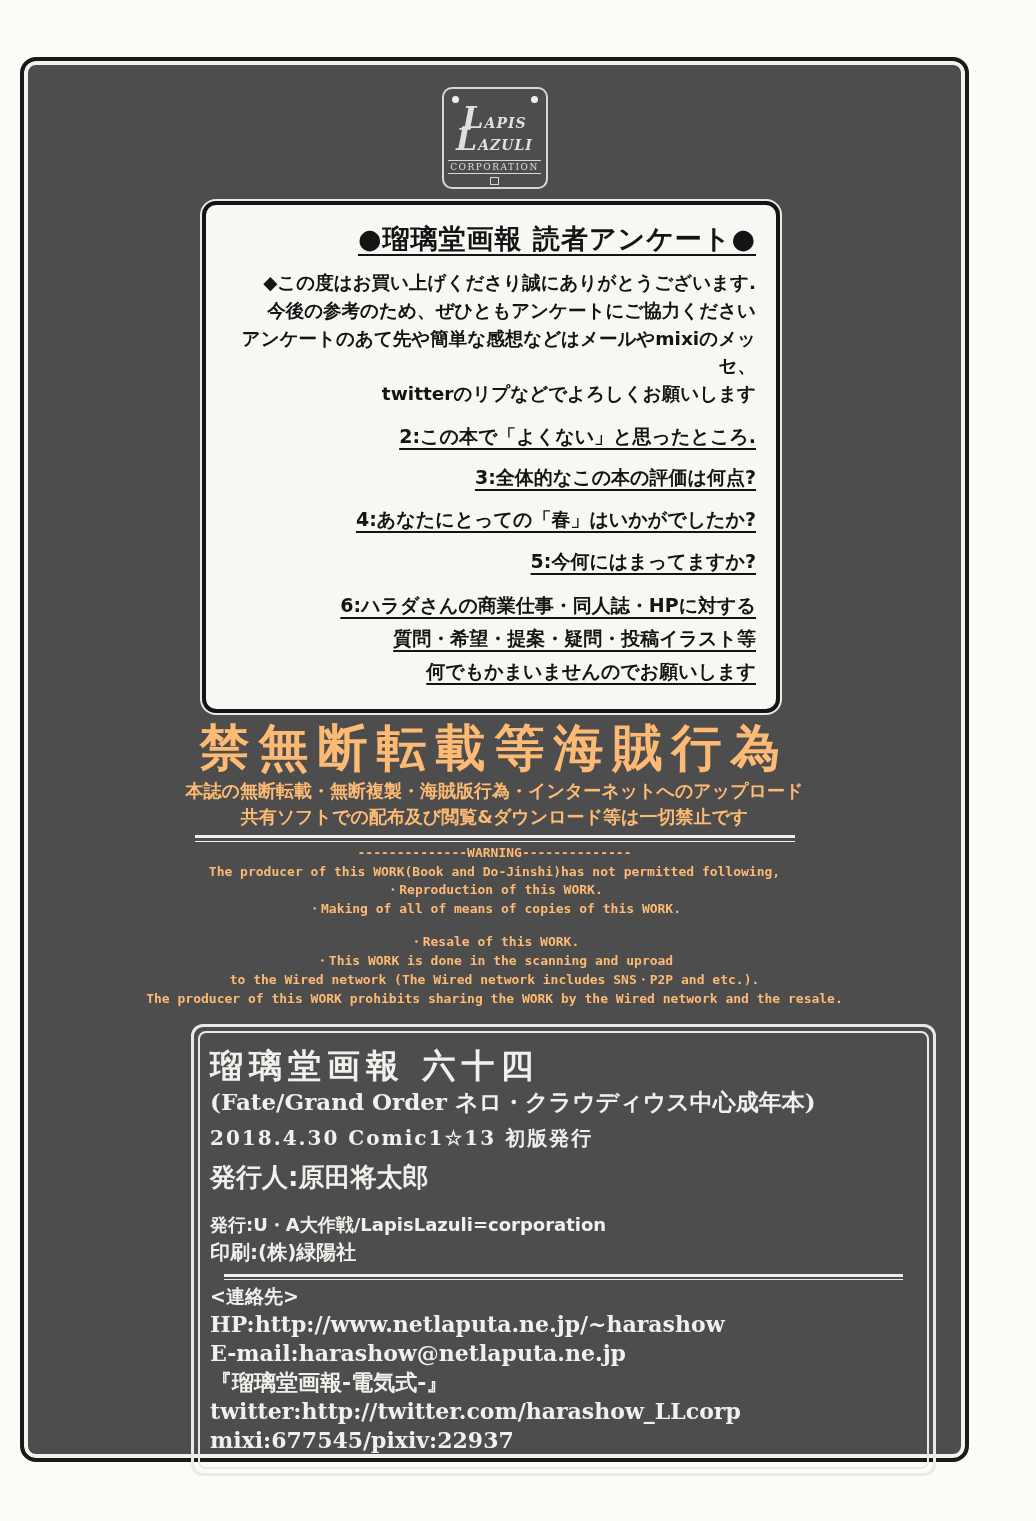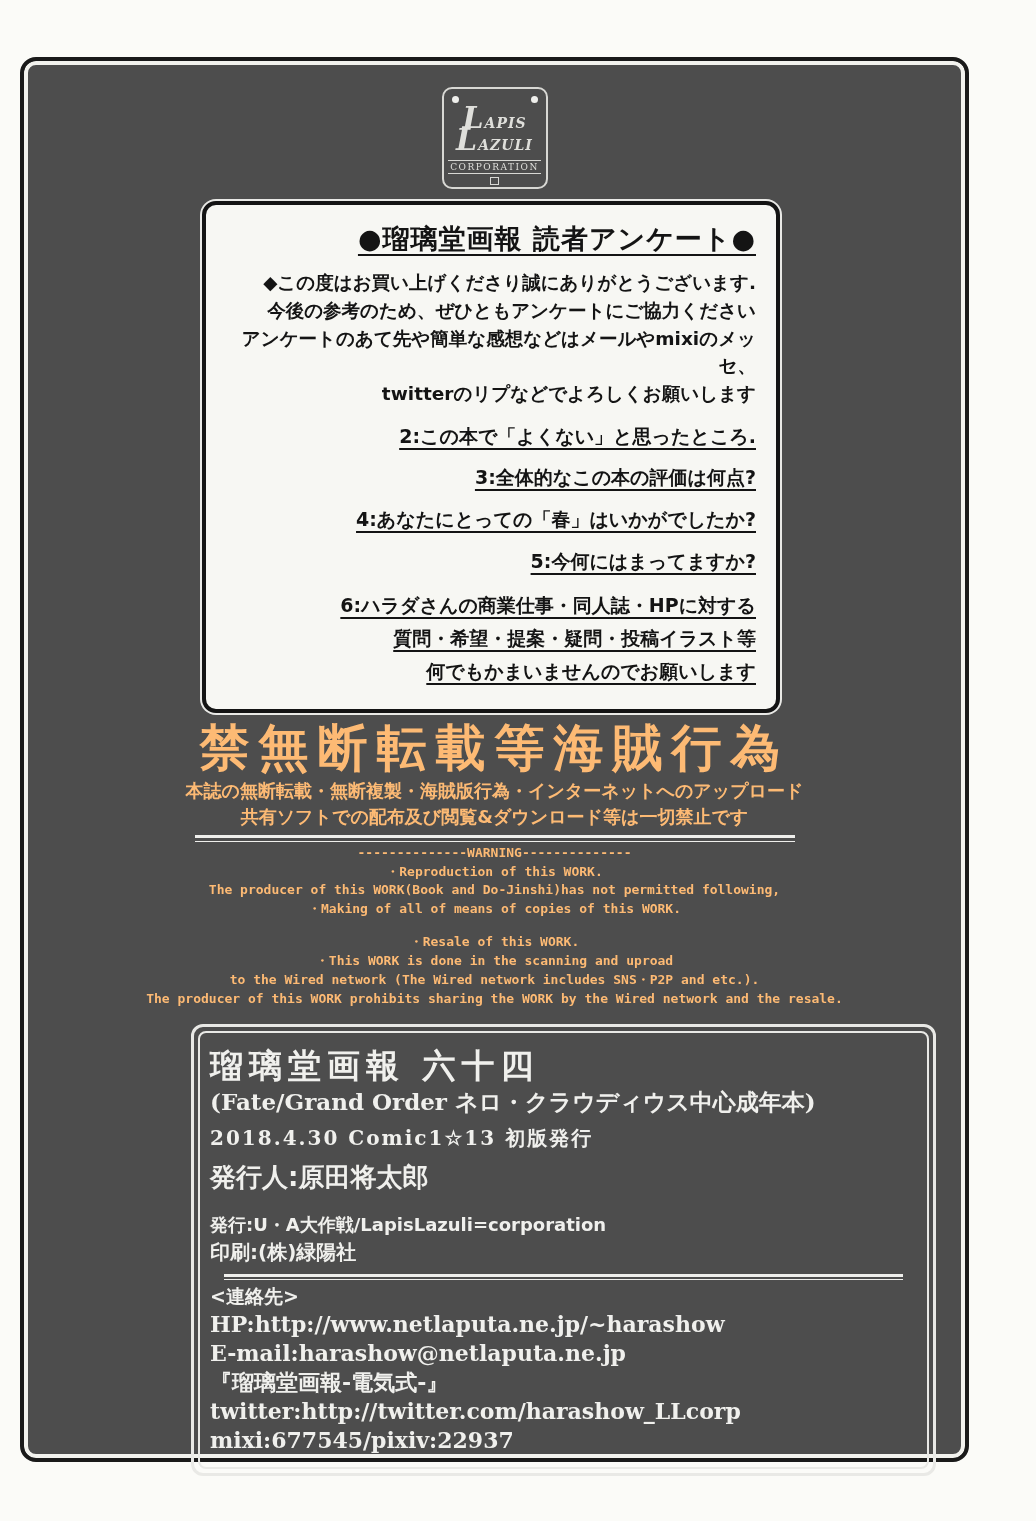--- a/index.html
+++ b/index.html
@@ -129,22 +129,22 @@
 
     <div class="piracy">
       <div class="piracy-heading">禁無断転載等海賊行為</div>
       <div class="piracy-jp">
         <div>本誌の無断転載・無断複製・海賊版行為・インターネットへのアップロード</div>
         <div>共有ソフトでの配布及び閲覧&amp;ダウンロード等は一切禁止です</div>
       </div>
       <div class="piracy-divider-line"></div>
       <div class="piracy-en">
         <div>--------------WARNING--------------</div>
+        <div>The producer of this WORK(Book and Do-Jinshi)has not permitted following,</div>
         <div>・Reproduction of this WORK.</div>
-        <div>The producer of this WORK(Book and Do-Jinshi)has not permitted following,</div>
         <div>・Making of all of means of copies of this WORK.</div>
         <div class="gap-above">・Resale of this WORK.</div>
         <div>・This WORK is done in the scanning and uproad</div>
         <div>to the Wired network (The Wired network includes SNS・P2P and etc.).</div>
         <div>The producer of this WORK prohibits sharing  the WORK by the Wired network and the resale.</div>
       </div>
     </div>
 
     <div class="colophon-outer">
       <div class="colophon-inner">

